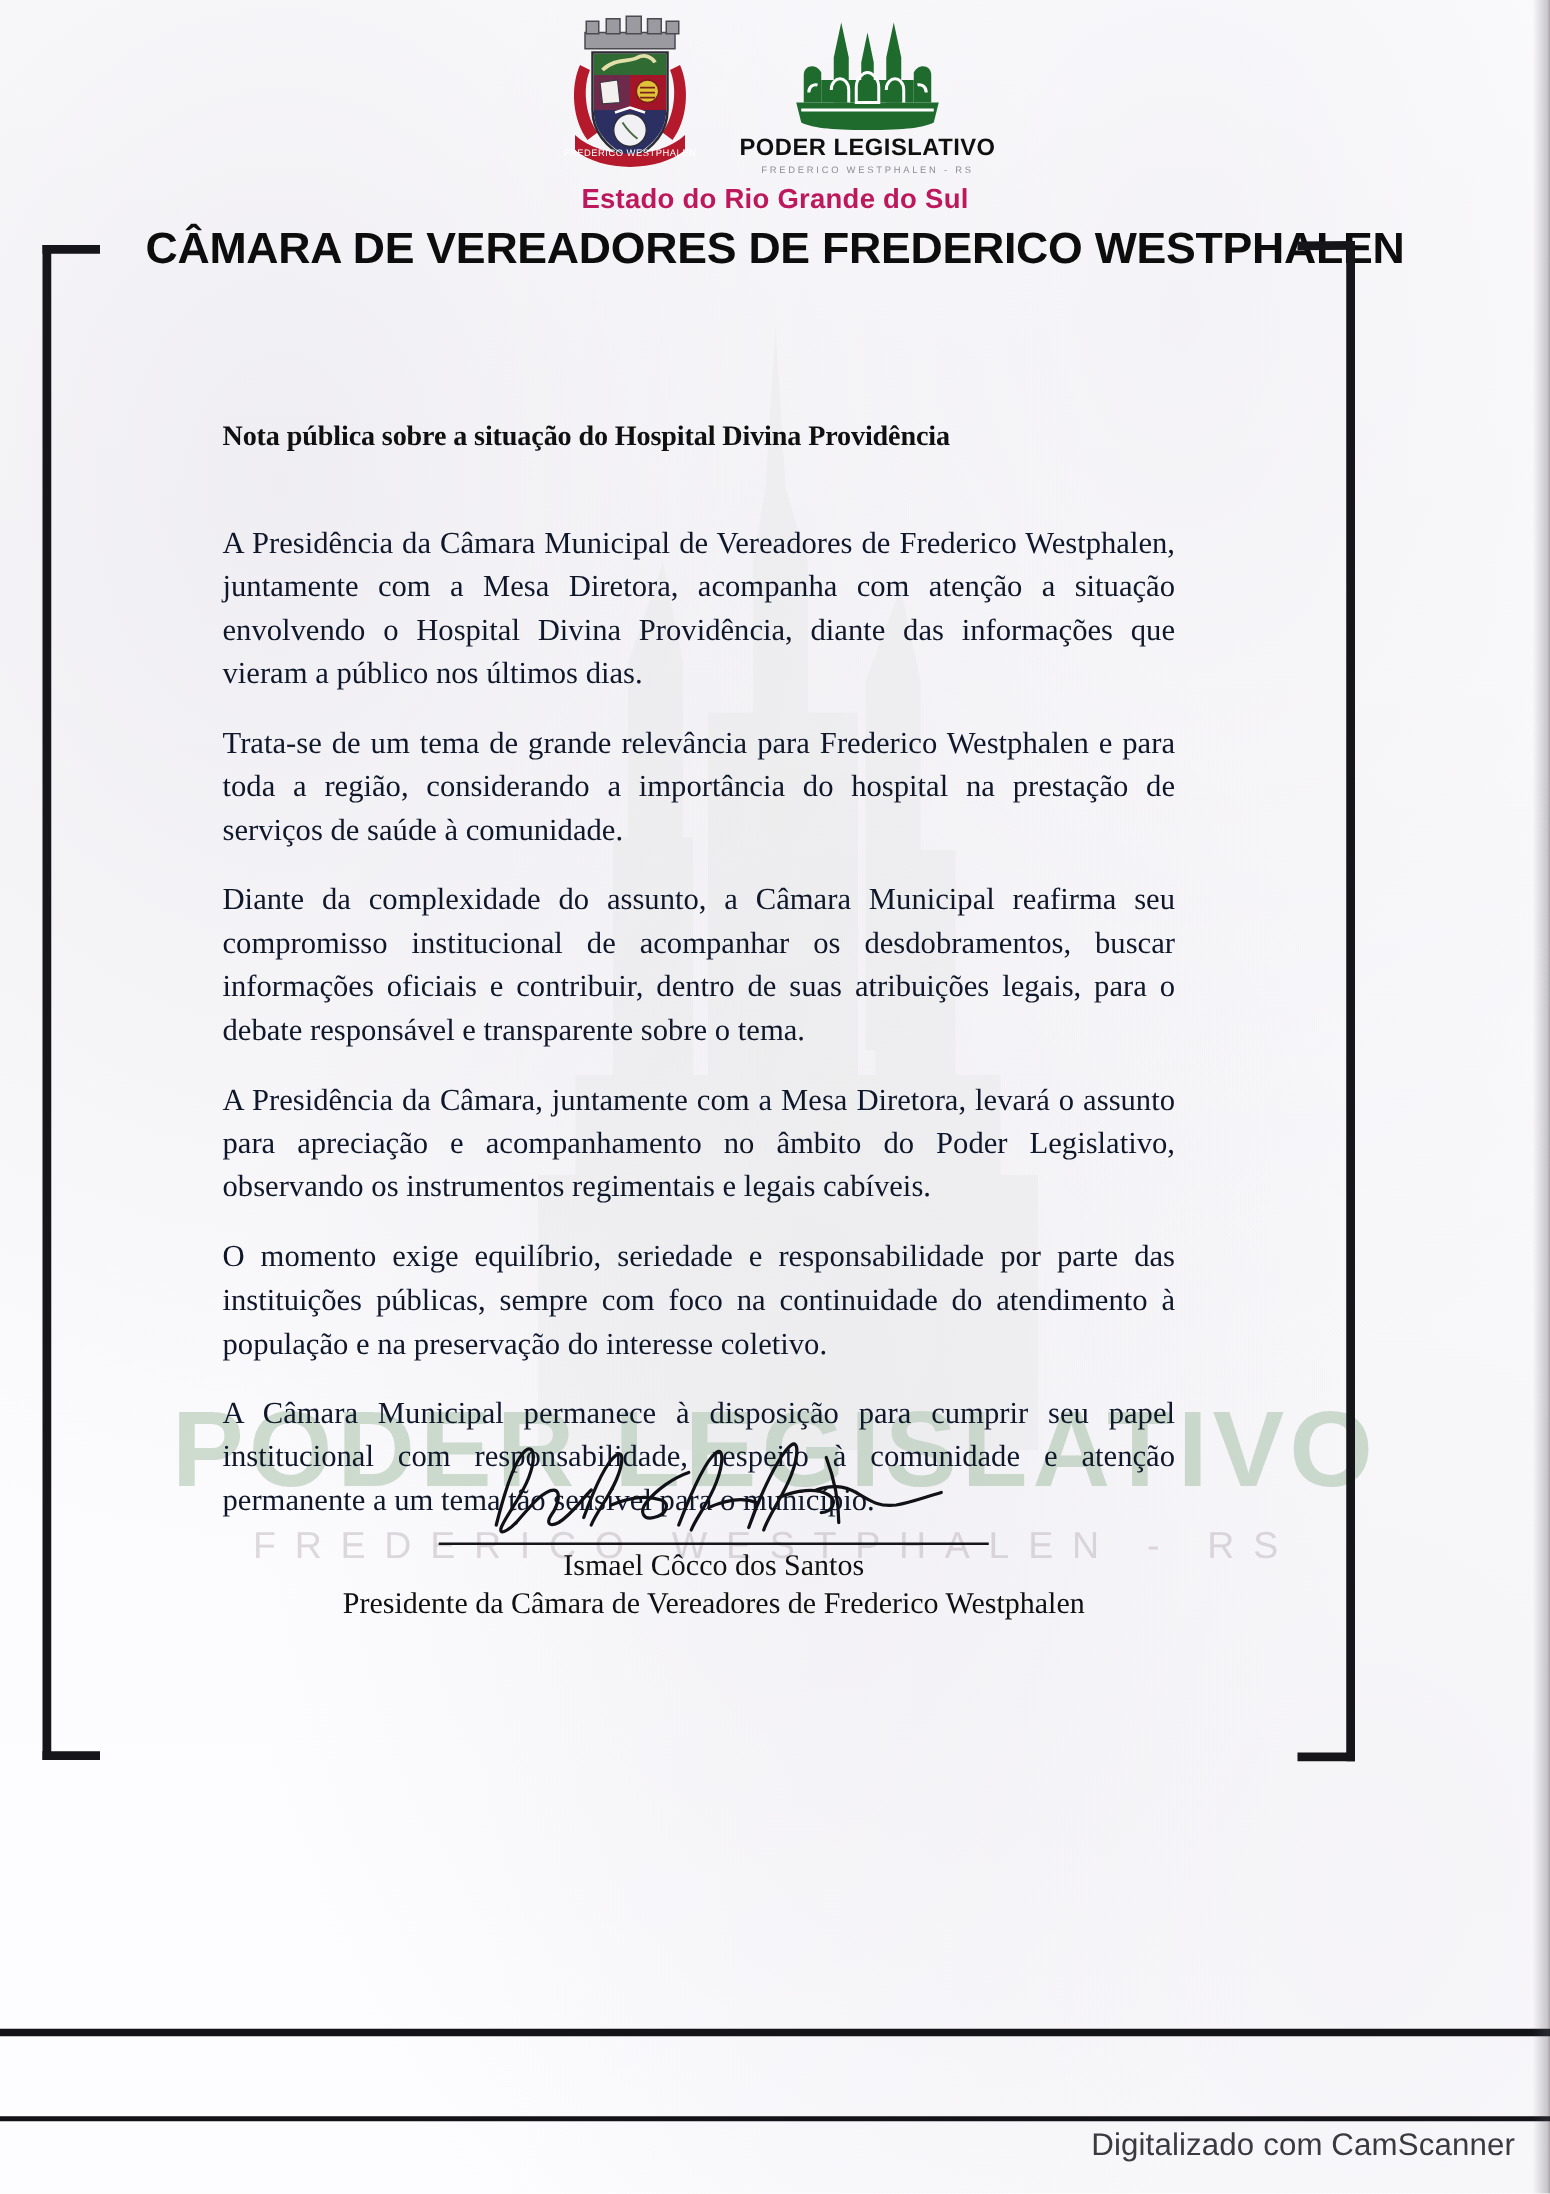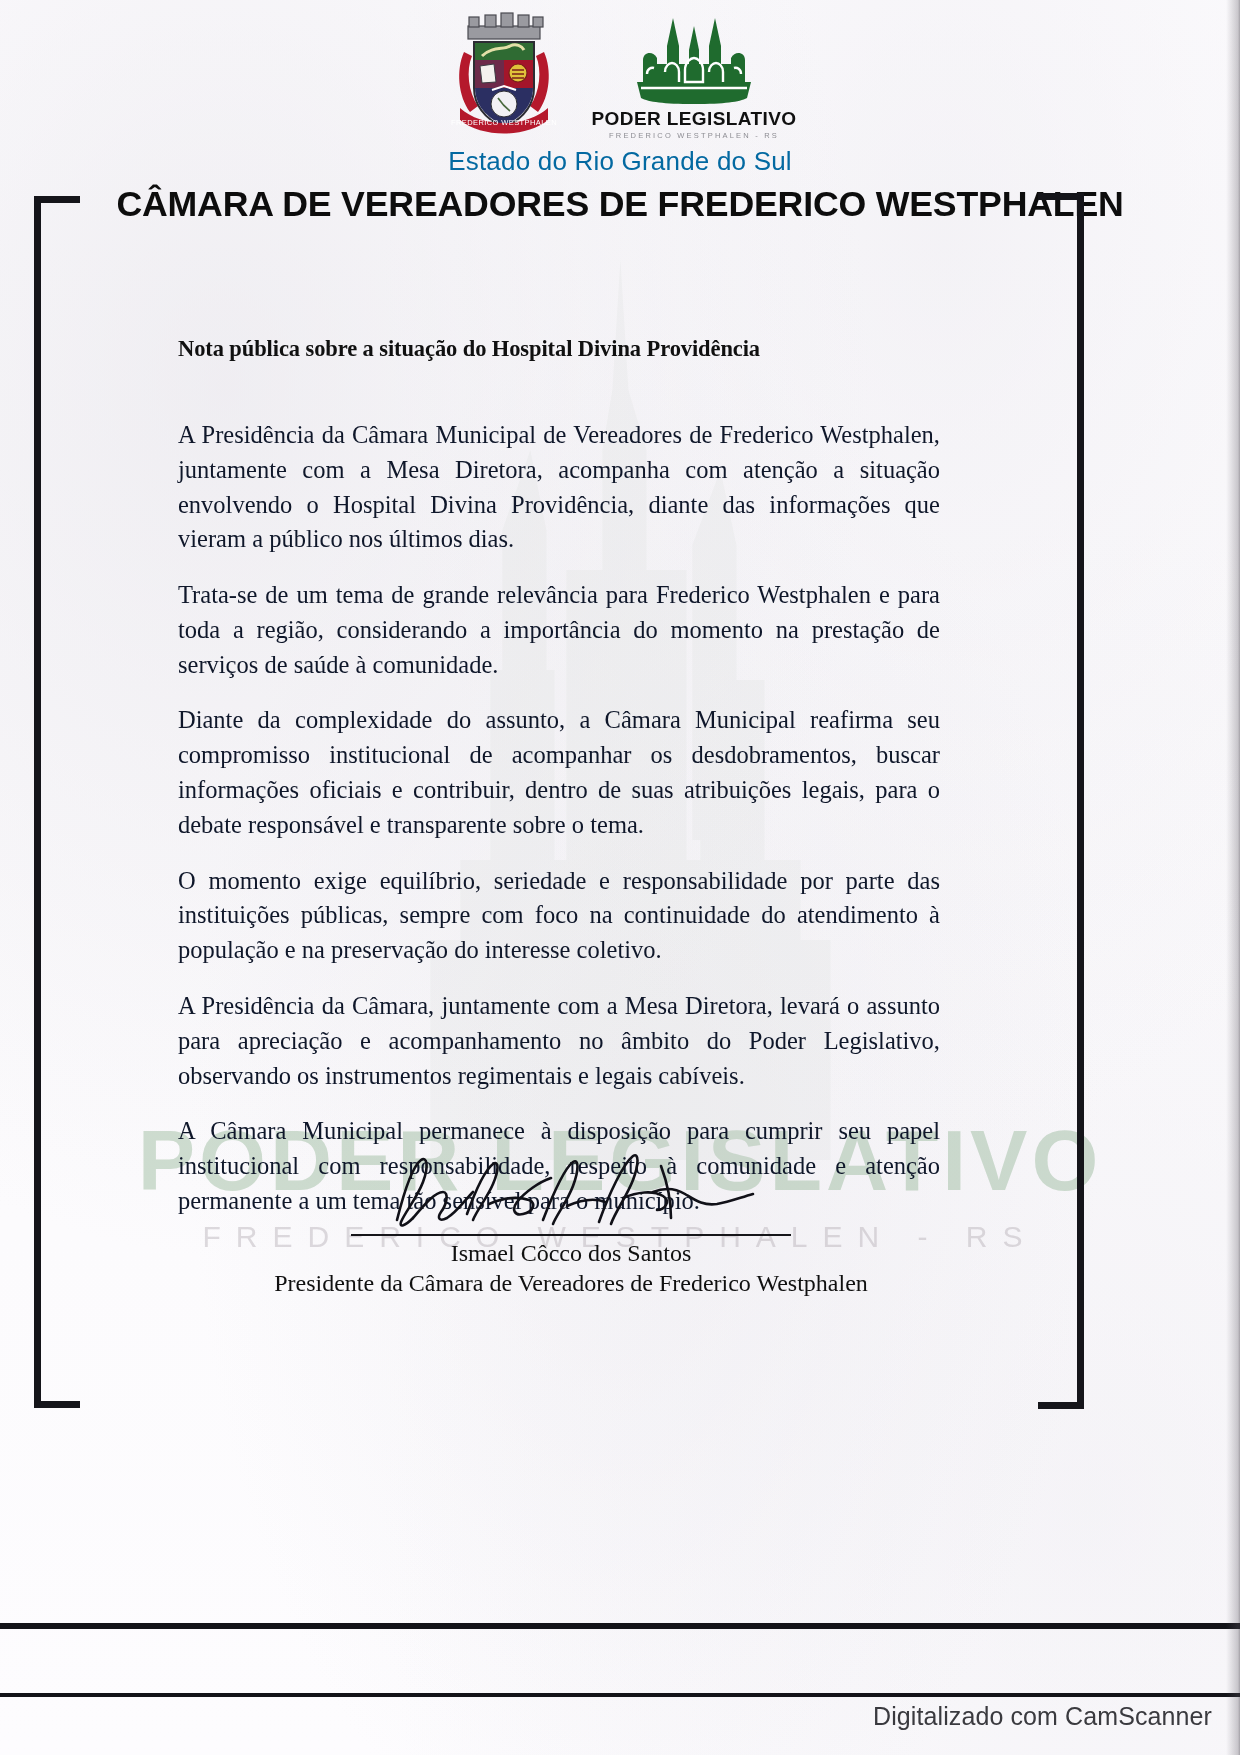--- a/index.html
+++ b/index.html
@@ -66,24 +66,25 @@
   }
   .legis-sub {
     font-family: "Liberation Sans", sans-serif;
     font-size: 7.5px;
     letter-spacing: 2.2px;
     color: #8d8d93;
     margin-top: 3px;
   }
   .state-line {
     font-family: "Liberation Sans", sans-serif;
-    font-size: 26px;
-    color: #0369a1;
+    font-size: 22px;
+    color: #be185d;
     letter-spacing: 0.2px;
     margin-top: 6px;
+    font-weight: bold;
   }
   .house-line {
     font-family: "Liberation Sans", sans-serif;
     font-weight: bold;
     font-size: 35px;
     color: #0d0d0d;
     letter-spacing: -0.2px;
     margin-top: 7px;
     transform: scaleX(1.02);
   }
@@ -340,24 +341,24 @@
     <div class="v bracket-left-v"></div>
     <div class="h bracket-left-h2"></div>
     <div class="h bracket-right-h"></div>
     <div class="v bracket-right-v"></div>
     <div class="h bracket-right-h2"></div>
   </div>
 
   <div class="body-area">
     <div class="doc-title">Nota pública sobre a situação do Hospital Divina Providência</div>
     <p class="para">A Presidência da Câmara Municipal de Vereadores de Frederico Westphalen, juntamente com a Mesa Diretora, acompanha com atenção a situação envolvendo o Hospital Divina Providência, diante das informações que vieram a público nos últimos dias.</p>
-    <p class="para">Trata-se de um tema de grande relevância para Frederico Westphalen e para toda a região, considerando a importância do momento na prestação de serviços de saúde à comunidade.</p>
+    <p class="para">Trata-se de um tema de grande relevância para Frederico Westphalen e para toda a região, considerando a importância do hospital na prestação de serviços de saúde à comunidade.</p>
     <p class="para">Diante da complexidade do assunto, a Câmara Municipal reafirma seu compromisso institucional de acompanhar os desdobramentos, buscar informações oficiais e contribuir, dentro de suas atribuições legais, para o debate responsável e transparente sobre o tema.</p>
+    <p class="para">A Presidência da Câmara, juntamente com a Mesa Diretora, levará o assunto para apreciação e acompanhamento no âmbito do Poder Legislativo, observando os instrumentos regimentais e legais cabíveis.</p>
     <p class="para">O momento exige equilíbrio, seriedade e responsabilidade por parte das instituições públicas, sempre com foco na continuidade do atendimento à população e na preservação do interesse coletivo.</p>
-    <p class="para">A Presidência da Câmara, juntamente com a Mesa Diretora, levará o assunto para apreciação e acompanhamento no âmbito do Poder Legislativo, observando os instrumentos regimentais e legais cabíveis.</p>
     <p class="para">A Câmara Municipal permanece à disposição para cumprir seu papel institucional com responsabilidade, respeito à comunidade e atenção permanente a um tema tão sensível para o município.</p>
   </div>
 
   <div class="sig-block">
     <div class="sig-ink">
       <svg width="420" height="86" viewBox="0 0 420 86">
         <g fill="none" stroke="#111118" stroke-width="2.6" stroke-linecap="round" stroke-linejoin="round">
           <path d="M36 72 C44 40 52 18 60 12 C66 8 68 18 62 34 C56 50 44 64 40 74 C38 80 44 78 52 70"></path>
           <path d="M52 70 C64 56 74 44 82 44 C88 44 86 56 80 64 C76 70 78 74 86 70 C96 64 104 52 112 44"></path>
           <path d="M106 66 C114 44 124 22 132 16 C138 12 138 22 132 36 C126 50 116 62 112 72"></path>

